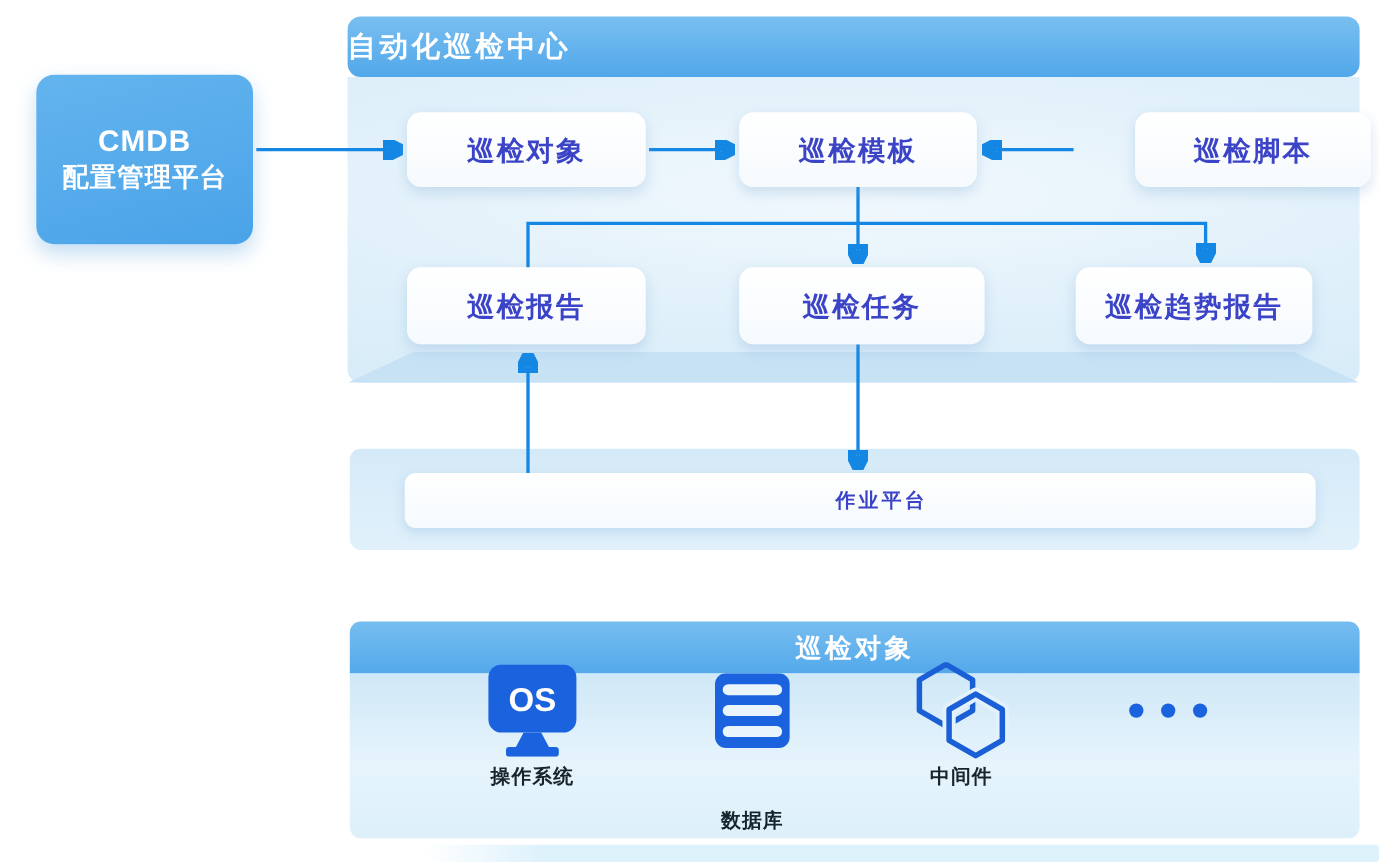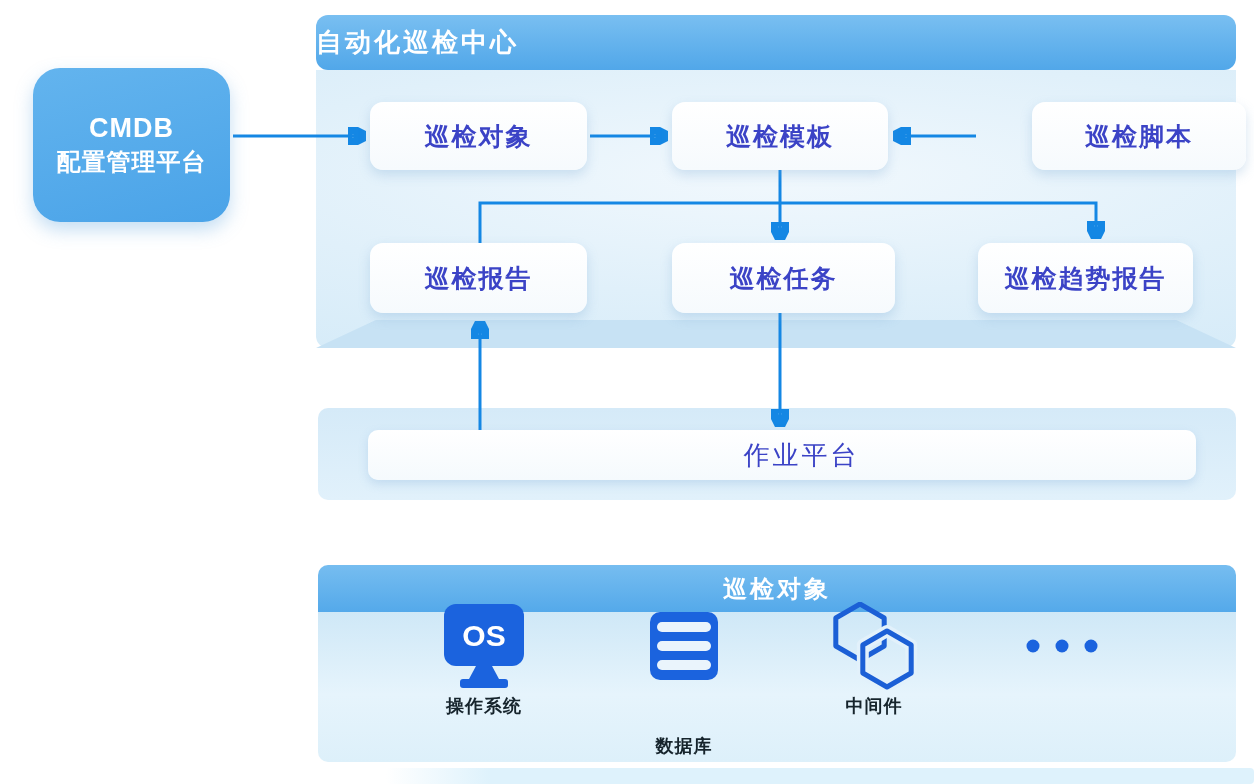--- a/index.html
+++ b/index.html
@@ -1,20 +1,20 @@
 <!DOCTYPE html>
 <html><head>
 <meta charset="utf-8">
 <style>
   html,body{margin:0;padding:0;background:#ffffff;}
   body{font-family:"Liberation Sans","DejaVu Sans",sans-serif;}
   #stage{position:relative;width:1254px;height:784px;background:#ffffff;overflow:hidden;}
 
   
-  .cmdb-box{position:absolute;left:33px;top:68px;width:197px;height:154px;border-radius:27px;
+  .cmdb-box{position:absolute;left:33px;top:68px;width:197px;height:154px;border-radius:16px;
     background:linear-gradient(165deg,#63b4ee 0%,#4aa3e8 100%);
     box-shadow:0 8px 18px rgba(90,160,220,.35);
     display:flex;flex-direction:column;align-items:center;justify-content:center;z-index:3;}
   .cmdb-box .l1{color:#fff;font-size:27px;font-weight:bold;letter-spacing:1px;line-height:34px;}
   .cmdb-box .l2{color:#fff;font-size:24px;font-weight:bold;letter-spacing:1px;line-height:34px;}
 
   
   .center-header{position:absolute;left:316px;top:15px;width:920px;height:55px;border-radius:12px;
     background:linear-gradient(180deg,#79bff1 0%,#51a7e9 100%);z-index:2;
     display:flex;align-items:center;}
@@ -35,21 +35,21 @@
   #node-task{left:672px;top:243px;width:223px;height:70px;}
   #node-trend{left:978px;top:243px;width:215px;height:70px;}
 
   
   .job-band{position:absolute;left:318px;top:408px;width:918px;height:92px;border-radius:10px;
     background:linear-gradient(180deg,#d5eaf8 0%,#e1f1fb 100%);z-index:1;}
   .job-box{position:absolute;left:368px;top:430px;width:828px;height:50px;border-radius:10px;
     background:linear-gradient(180deg,#ffffff 0%,#f5fafd 100%);
     box-shadow:0 4px 10px rgba(110,160,210,.25);
     display:flex;align-items:center;justify-content:center;z-index:3;}
-  .job-box .txt{color:#3b43c6;font-size:26px;font-weight:normal;letter-spacing:3px;margin-left:39px;}
+  .job-box .txt{color:#3b43c6;font-size:18px;font-weight:bold;letter-spacing:3px;margin-left:39px;}
 
   
   .targets-header{position:absolute;left:318px;top:565px;width:918px;height:47px;border-radius:10px 10px 0 0;
     background:linear-gradient(180deg,#76bdf0 0%,#54a9ea 100%);z-index:2;
     display:flex;align-items:center;justify-content:center;}
   .targets-header .title{color:#fff;font-size:24px;font-weight:bold;letter-spacing:3px;}
   .targets-body{position:absolute;left:318px;top:612px;width:918px;height:150px;border-radius:0 0 10px 10px;
     background:linear-gradient(180deg,#cfe8f7 0%,#e6f4fc 55%,#ddf0fa 100%);z-index:1;}
   .target-item{position:absolute;top:600px;width:100px;display:flex;flex-direction:column;align-items:center;z-index:3;}
   .target-item .icon-wrap{height:92px;display:flex;align-items:center;justify-content:center;}

